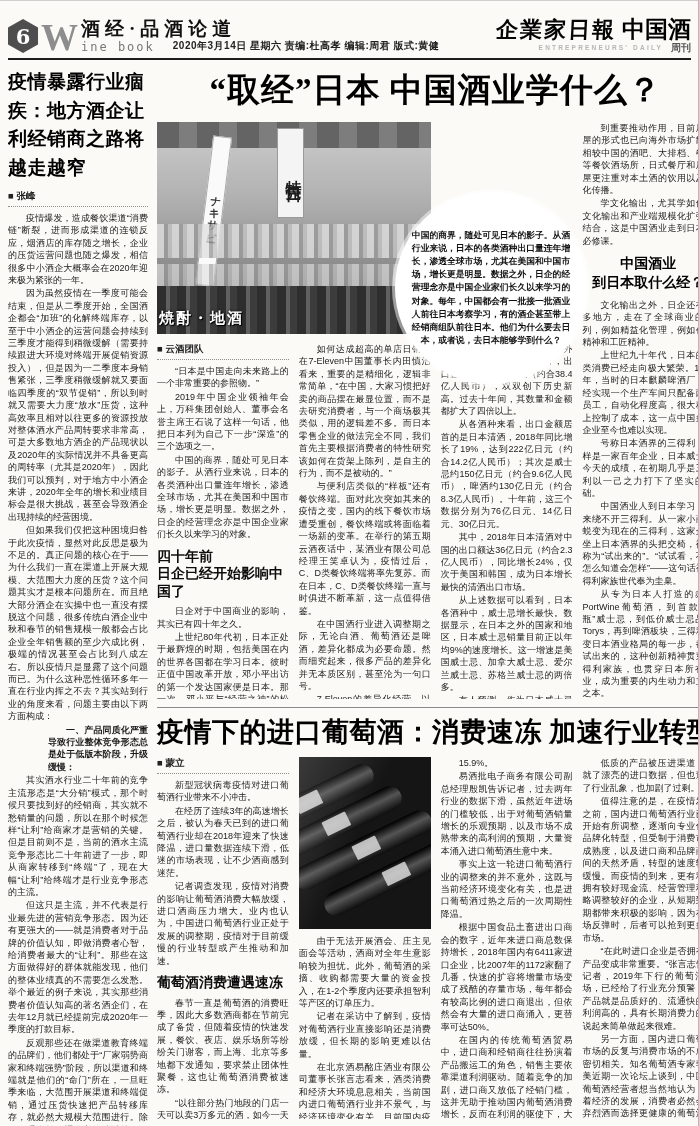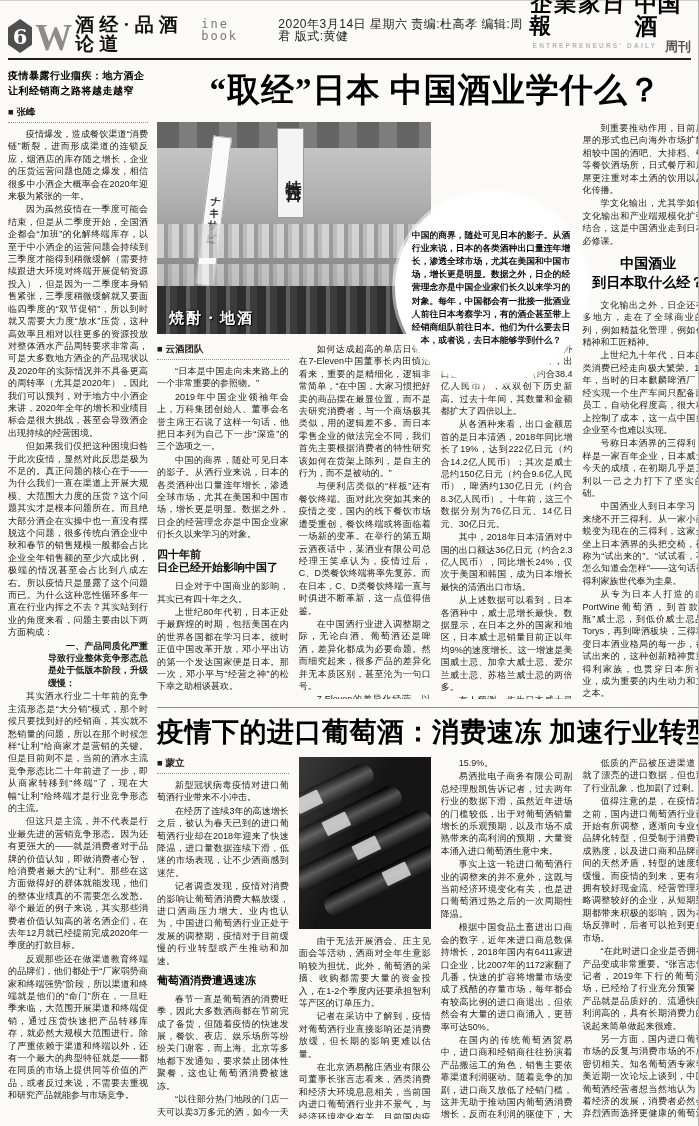--- a/index.html
+++ b/index.html
@@ -13,44 +13,44 @@
   
   .masthead{display:flex;justify-content:space-between;align-items:flex-end;
     padding:2px 0 5px;border-bottom:2px solid #1c1c1c;height:46px;}
   .logo-wrap{display:flex;align-items:flex-end;gap:2px;}
   .hex{width:30px;height:34px;background:#4e4e4e;color:#fff;
     clip-path:polygon(50% 0,100% 25%,100% 75%,50% 100%,0 75%,0 25%);
     display:flex;align-items:center;justify-content:center;
     font-size:21px;font-weight:700;font-family:"DejaVu Serif",serif;}
   .big-w{font-family:"Liberation Serif","DejaVu Serif",serif;font-size:37px;
     font-weight:700;color:#8d8d8d;line-height:30px;margin:0 1px;}
-  .sect-block{display:flex;flex-direction:row;line-height:1;}
+  .sect-block{display:flex;flex-direction:column;line-height:1;}
   .sect-title{font-family:"Liberation Serif","DejaVu Serif",serif;font-size:19px;
     font-weight:700;letter-spacing:5px;color:#111;}
   .sect-sub-row{display:flex;align-items:flex-start;gap:10px;margin-top:3px;}
   .sect-sub{font-family:"DejaVu Sans Mono",monospace;font-size:12px;color:#777;letter-spacing:2px;}
-  .dateline{font-size:12px;color:#222;font-weight:400;letter-spacing:.5px;padding-left:8px;}
+  .dateline{font-size:10px;color:#222;font-weight:700;letter-spacing:.5px;padding-left:8px;}
   .brand-wrap{display:flex;flex-direction:column;align-items:flex-end;line-height:1;}
   .brand-row{display:flex;align-items:baseline;gap:6px;}
   .brand-cal{font-family:"Liberation Serif","DejaVu Serif",serif;font-size:22px;font-weight:900;
     letter-spacing:2px;color:#050505;transform:skewX(-3deg);}
   .brand-cn{font-family:"Liberation Serif","DejaVu Serif",serif;font-size:23px;font-weight:900;color:#000;}
   .brand-sub-row{display:flex;align-items:center;gap:8px;margin-top:2px;}
   .brand-en{font-size:6.5px;color:#b5b5b5;letter-spacing:2.2px;font-weight:700;}
-  .brand-weekly{font-size:13px;color:#555;font-weight:700;}
+  .brand-weekly{font-size:10px;color:#555;font-weight:700;}
   
   .content{display:grid;grid-template-columns:140px 1fr;gap:9px;margin-top:6px;}
   p{margin:0 0 1px;text-indent:2em;text-align:justify;font-size:9px;line-height:12.4px;color:#1b1b1b;}
   .byline{font-size:9.5px;font-weight:700;color:#222;padding-bottom:3px;
     border-bottom:1px dotted #8f8f8f;margin-bottom:5px;}
-  .subhead{font-size:11px;font-weight:700;color:#0d0d0d;margin:7px 0 5px;line-height:1.25;}
+  .subhead{font-size:14px;font-weight:700;color:#0d0d0d;margin:7px 0 5px;line-height:1.25;}
   .bold-para{font-weight:700;margin-left:40px;}
   
   .left-col{height:1062px;overflow:hidden;}
-  .left-headline{font-family:"Liberation Serif","DejaVu Serif",serif;font-size:10px;
+  .left-headline{font-family:"Liberation Serif","DejaVu Serif",serif;font-size:19px;
     font-weight:700;line-height:1.5;letter-spacing:.5px;margin:2px 0 8px;color:#000;}
   
   .main-col{display:flex;flex-direction:column;}
   .top-headline{font-family:"Liberation Serif","DejaVu Serif",serif;font-size:33px;
     font-weight:900;letter-spacing:1px;text-align:center;margin:2px 0 9px;color:#000;white-space:nowrap;}
   .ta-grid{position:relative;display:grid;grid-template-columns:repeat(4,1fr);
     grid-template-rows:212px auto;gap:9px 10px;}
   .ta-photo{grid-column:1/3;grid-row:1;position:relative;overflow:hidden;
     background:linear-gradient(180deg,#cdcdcd 0%,#b2b2b2 35%,#8a8a8a 70%,#555 100%);}
   .store-top{position:absolute;top:0;left:0;right:0;height:26px;
@@ -61,21 +61,21 @@
     font-family:"Liberation Serif",serif;}
   .store-banner{position:absolute;left:17%;top:14px;width:19px;height:150px;background:#fafafa;
     border:1px solid #aaa;transform:rotate(7deg);writing-mode:vertical-rl;
     font-size:10.5px;font-weight:700;color:#333;text-align:center;padding-top:4px;box-sizing:border-box;}
   .shelf-row{position:absolute;left:0;right:0;height:34px;
     background:repeating-linear-gradient(90deg,#e0e0e0 0 7px,#9b9b9b 7px 11px,#c4c4c4 11px 15px);}
   .shelf-a{top:102px;opacity:.8;}
   .shelf-b{top:142px;opacity:.65;}
   .bottles-dark{position:absolute;bottom:0;left:0;right:0;height:48px;
     background:repeating-linear-gradient(90deg,#2e2e2e 0 9px,#606060 9px 13px,#3c3c3c 13px 20px);}
-  .shochu-label{position:absolute;bottom:6px;left:12px;font-size:15px;font-weight:900;color:#fff;
+  .shochu-label{position:absolute;bottom:6px;left:2px;font-size:15px;font-weight:900;color:#fff;
     text-shadow:0 0 3px #000,1px 1px 0 #000;letter-spacing:2px;font-family:"Liberation Serif",serif;}
   .caption-circle{position:absolute;left:238px;top:70px;width:192px;height:192px;border-radius:50%;
     background:#fff;z-index:5;display:flex;align-items:center;box-sizing:border-box;
     padding:24px 15px;box-shadow:0 0 0 3px rgba(255,255,255,.5);}
   .caption-circle div{font-size:8.8px;font-weight:700;line-height:13.2px;text-align:center;color:#111;}
   .ta-col{overflow:hidden;}
   .ta-c1{grid-column:1;grid-row:2;height:356px;}
   .ta-c2{grid-column:2;grid-row:2;height:356px;}
   .ta-c3{grid-column:3;grid-row:2;height:356px;}
   .ta-c4{grid-column:4;grid-row:1/3;height:577px;overflow:hidden;}

